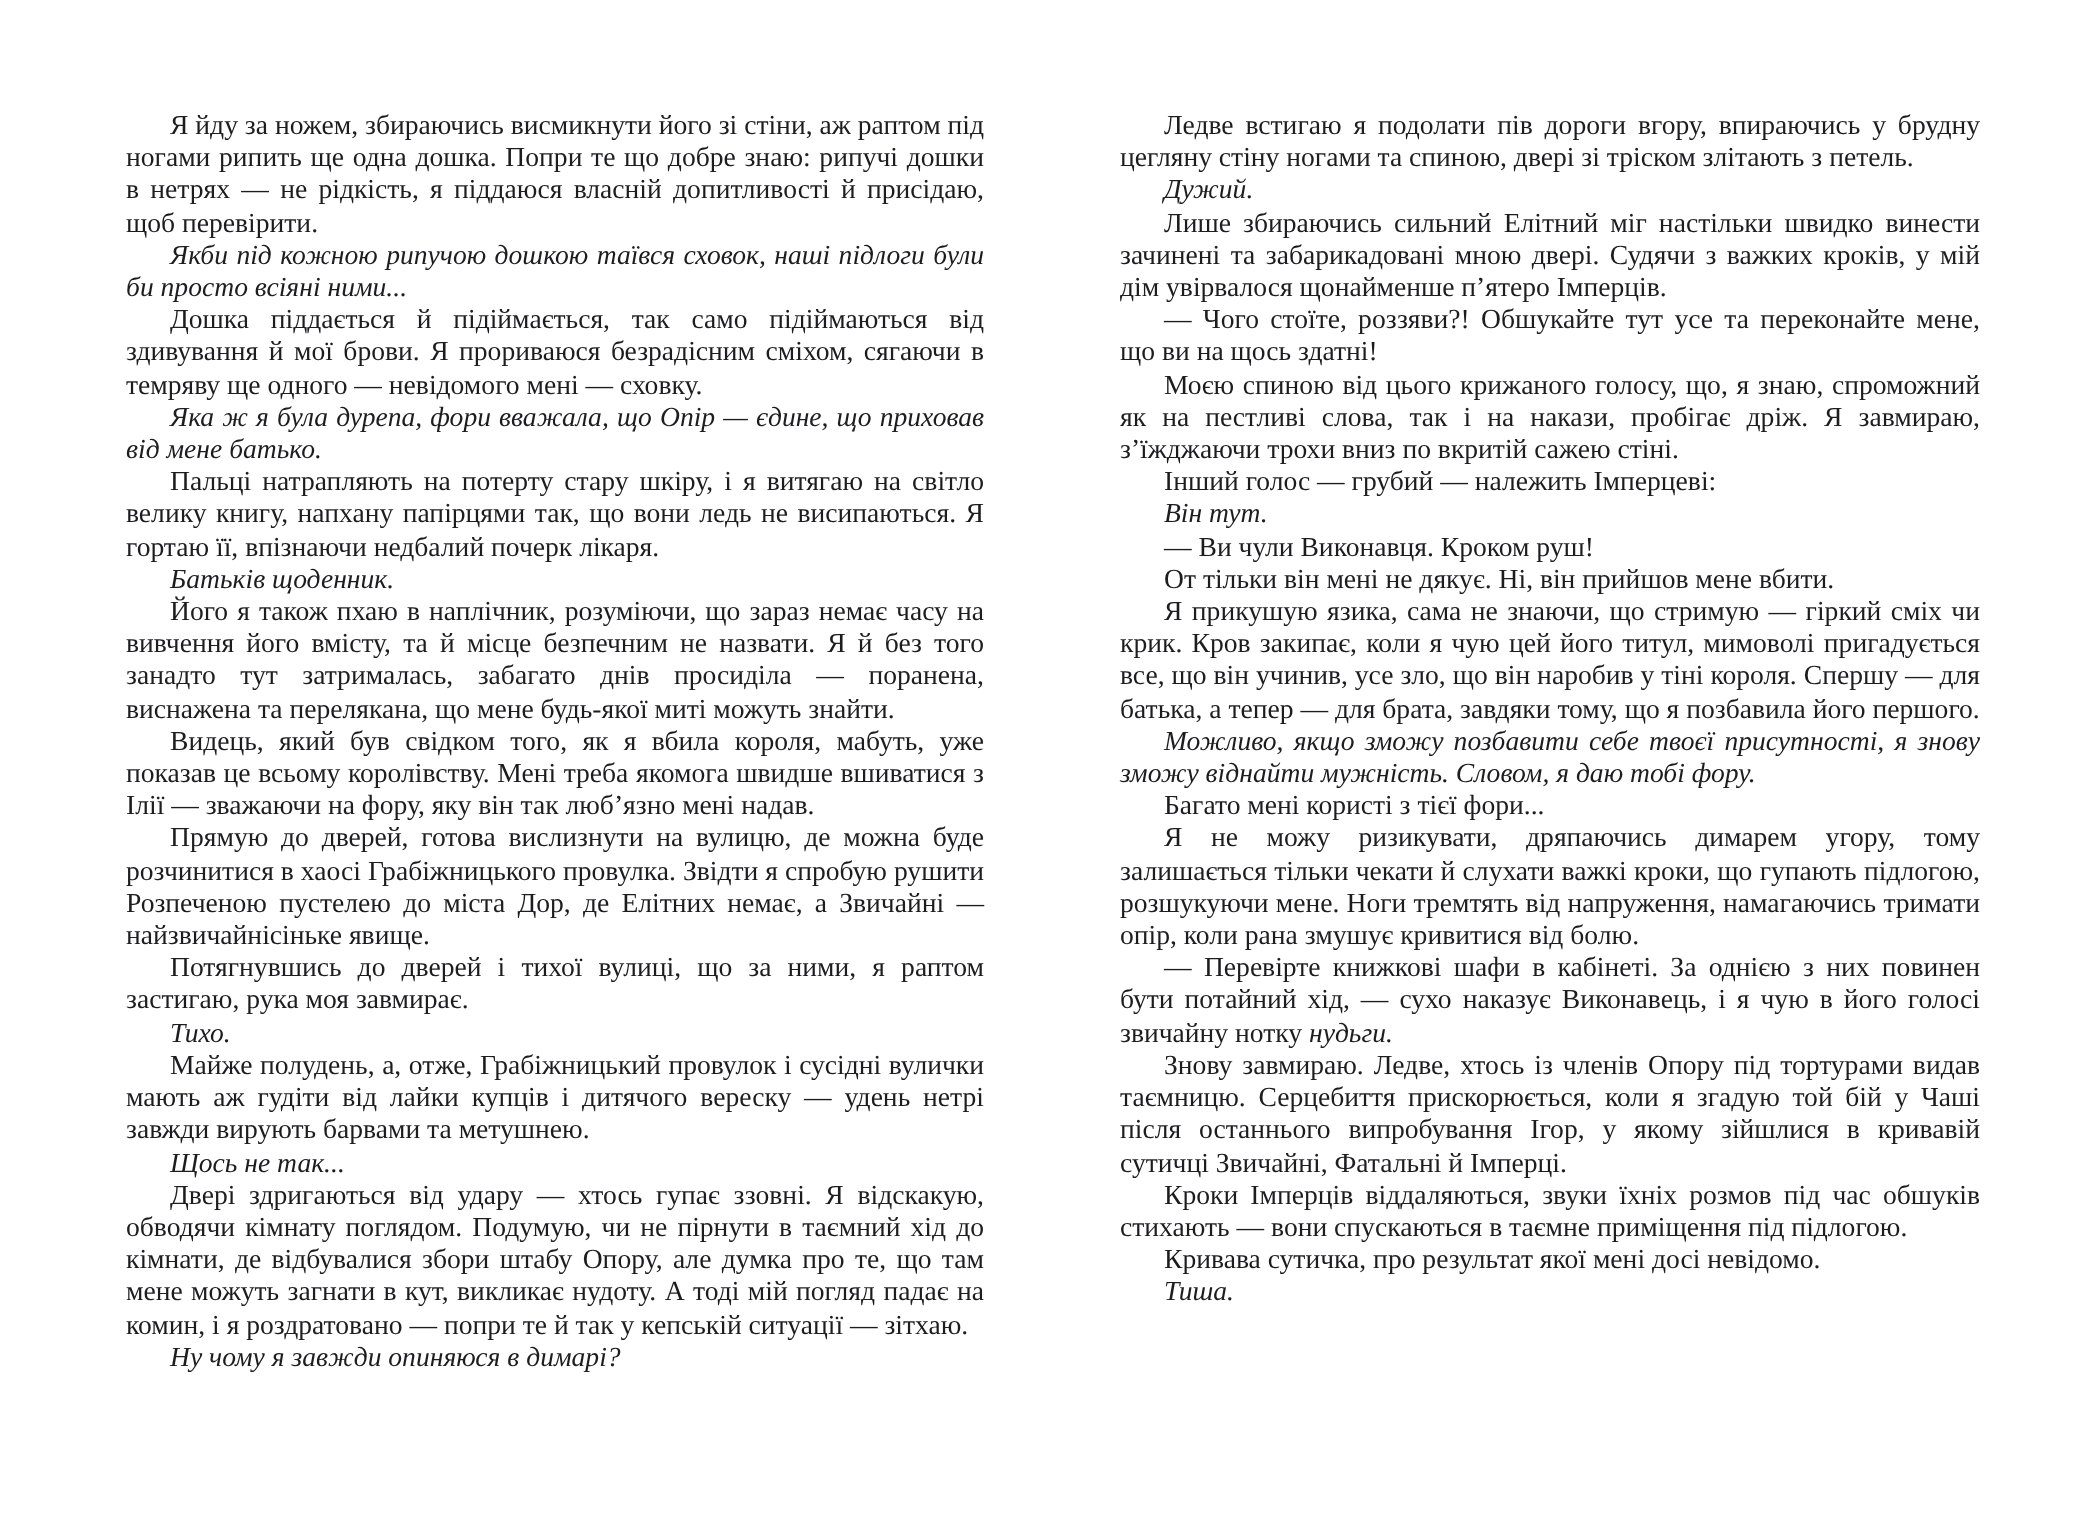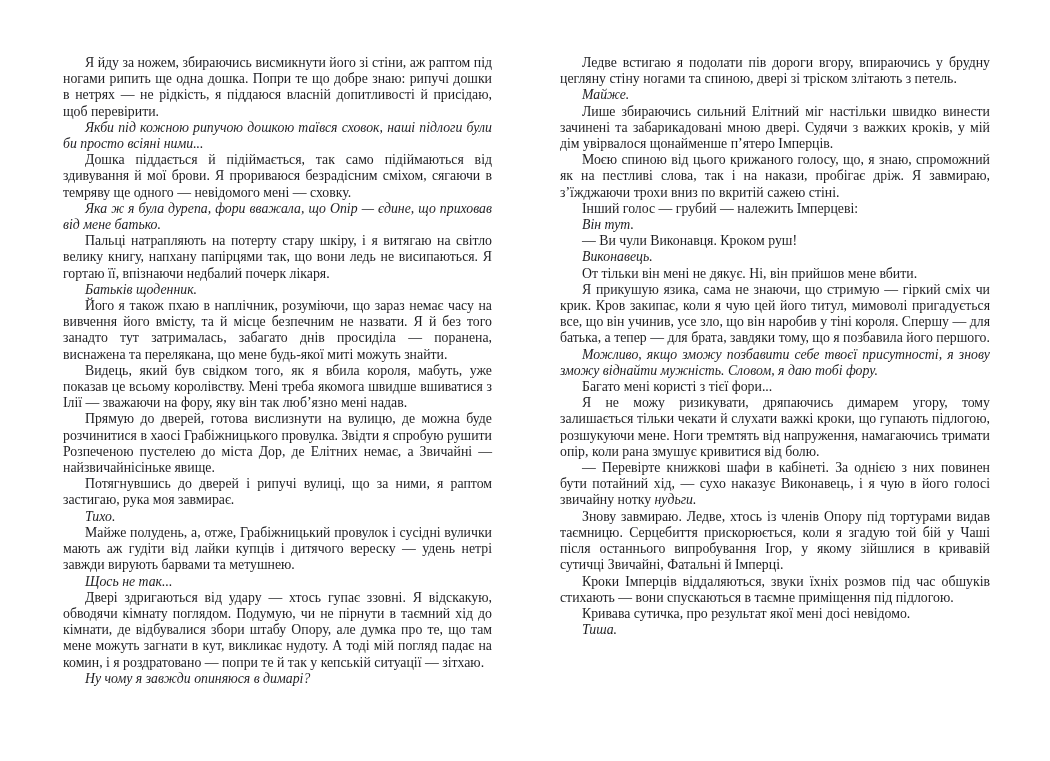--- a/index.html
+++ b/index.html
@@ -56,39 +56,39 @@
     <div class="page-text">
         <p><span>Я йду за ножем, збираючись висмикнути його зі стіни, аж раптом під ногами рипить ще одна дошка. Попри те що добре знаю: рипучі дошки в нетрях — не рідкість, я піддаюся власній допитливості й присідаю, щоб перевірити.</span></p>
         <p><span class="italic">Якби під кожною рипучою дошкою таївся сховок, наші підлоги були би просто всіяні ними...</span></p>
         <p><span>Дошка піддається й підіймається, так само підіймаються від здивування й мої брови. Я прориваюся безрадісним сміхом, сягаючи в темряву ще одного — невідомого мені — сховку.</span></p>
         <p><span class="italic">Яка ж я була дурепа, фори вважала, що Опір — єдине, що приховав від мене батько.</span></p>
         <p><span>Пальці натрапляють на потерту стару шкіру, і я витягаю на світло велику книгу, напхану папірцями так, що вони ледь не висипаються. Я гортаю її, впізнаючи недбалий почерк лікаря.</span></p>
         <p><span class="italic">Батьків щоденник.</span></p>
         <p><span>Його я також пхаю в наплічник, розуміючи, що зараз немає часу на вивчення його вмісту, та й місце безпечним не назвати. Я й без того занадто тут затрималась, забагато днів просиділа — поранена, виснажена та перелякана, що мене будь-якої миті можуть знайти.</span></p>
         <p><span>Видець, який був свідком того, як я вбила короля, мабуть, уже показав це всьому королівству. Мені треба якомога швидше вшиватися з Ілії — зважаючи на фору, яку він так люб’язно мені надав.</span></p>
         <p><span>Прямую до дверей, готова вислизнути на вулицю, де можна буде розчинитися в хаосі Грабіжницького провулка. Звідти я спробую рушити Розпеченою пустелею до міста Дор, де Елітних немає, а Звичайні — найзвичайнісіньке явище.</span></p>
-        <p><span>Потягнувшись до дверей і рипучі вулиці, що за ними, я раптом застигаю, рука моя завмирає.</span></p>
+        <p><span>Потягнувшись до дверей і тихої вулиці, що за ними, я раптом застигаю, рука моя завмирає.</span></p>
         <p><span class="italic">Тихо.</span></p>
         <p><span>Майже полудень, а, отже, Грабіжницький провулок і сусідні вулички мають аж гудіти від лайки купців і дитячого вереску — удень нетрі завжди вирують барвами та метушнею.</span></p>
         <p><span class="italic">Щось не так...</span></p>
         <p><span>Двері здригаються від удару — хтось гупає ззовні. Я відскакую, обводячи кімнату поглядом. Подумую, чи не пірнути в таємний хід до кімнати, де відбувалися збори штабу Опору, але думка про те, що там мене можуть загнати в кут, викликає нудоту. А тоді мій погляд падає на комин, і я роздратовано — попри те й так у кепській ситуації — зітхаю.</span></p>
         <p><span class="italic">Ну чому я завжди опиняюся в димарі?</span></p>
       </div>
   </div>
 
   <div class="page page-right">
     <div class="page-text">
         <p><span>Ледве встигаю я подолати пів дороги вгору, впираючись у брудну цегляну стіну ногами та спиною, двері зі тріском злітають з петель.</span></p>
-        <p><span class="italic">Майже.</span></p>
+        <p><span class="italic">Дужий.</span></p>
         <p><span>Лише збираючись сильний Елітний міг настільки швидко винести зачинені та забарикадовані мною двері. Судячи з важких кроків, у мій дім увірвалося щонайменше п’ятеро Імперців.</span></p>
+        <p><span>— Чого стоїте, роззяви?! Обшукайте тут усе та переконайте мене, що ви на щось здатні!</span></p>
         <p><span>Моєю спиною від цього крижаного голосу, що, я знаю, спроможний як на пестливі слова, так і на накази, пробігає дріж. Я завмираю, з’їжджаючи трохи вниз по вкритій сажею стіні.</span></p>
         <p><span>Інший голос — грубий — належить Імперцеві:</span></p>
         <p><span class="italic">Він тут.</span></p>
         <p><span>— Ви чули Виконавця. Кроком руш!</span></p>
-        <p><span class="italic">Виконавець.</span></p>
         <p><span>От тільки він мені не дякує. Ні, він прийшов мене вбити.</span></p>
         <p><span>Я прикушую язика, сама не знаючи, що стримую — гіркий сміх чи крик. Кров закипає, коли я чую цей його титул, мимоволі пригадується все, що він учинив, усе зло, що він наробив у тіні короля. Спершу — для батька, а тепер — для брата, завдяки тому, що я позбавила його першого.</span></p>
         <p><span class="italic">Можливо, якщо зможу позбавити себе твоєї присутності, я знову зможу віднайти мужність. Словом, я даю тобі фору.</span></p>
         <p><span>Багато мені користі з тієї фори...</span></p>
         <p><span>Я не можу ризикувати, дряпаючись димарем угору, тому залишається тільки чекати й слухати важкі кроки, що гупають підлогою, розшукуючи мене. Ноги тремтять від напруження, намагаючись тримати опір, коли рана змушує кривитися від болю.</span></p>
         <p><span>— Перевірте книжкові шафи в кабінеті. За однією з них повинен бути потайний хід, — сухо наказує Виконавець, і я чую в його голосі звичайну нотку </span><span class="italic">нудьги.</span></p>
         <p><span>Знову завмираю. Ледве, хтось із членів Опору під тортурами видав таємницю. Серцебиття прискорюється, коли я згадую той бій у Чаші після останнього випробування Ігор, у якому зійшлися в кривавій сутичці Звичайні, Фатальні й Імперці.</span></p>
         <p><span>Кроки Імперців віддаляються, звуки їхніх розмов під час обшуків стихають — вони спускаються в таємне приміщення під підлогою.</span></p>
         <p><span>Кривава сутичка, про результат якої мені досі невідомо.</span></p>
         <p><span class="italic">Тиша.</span></p>

